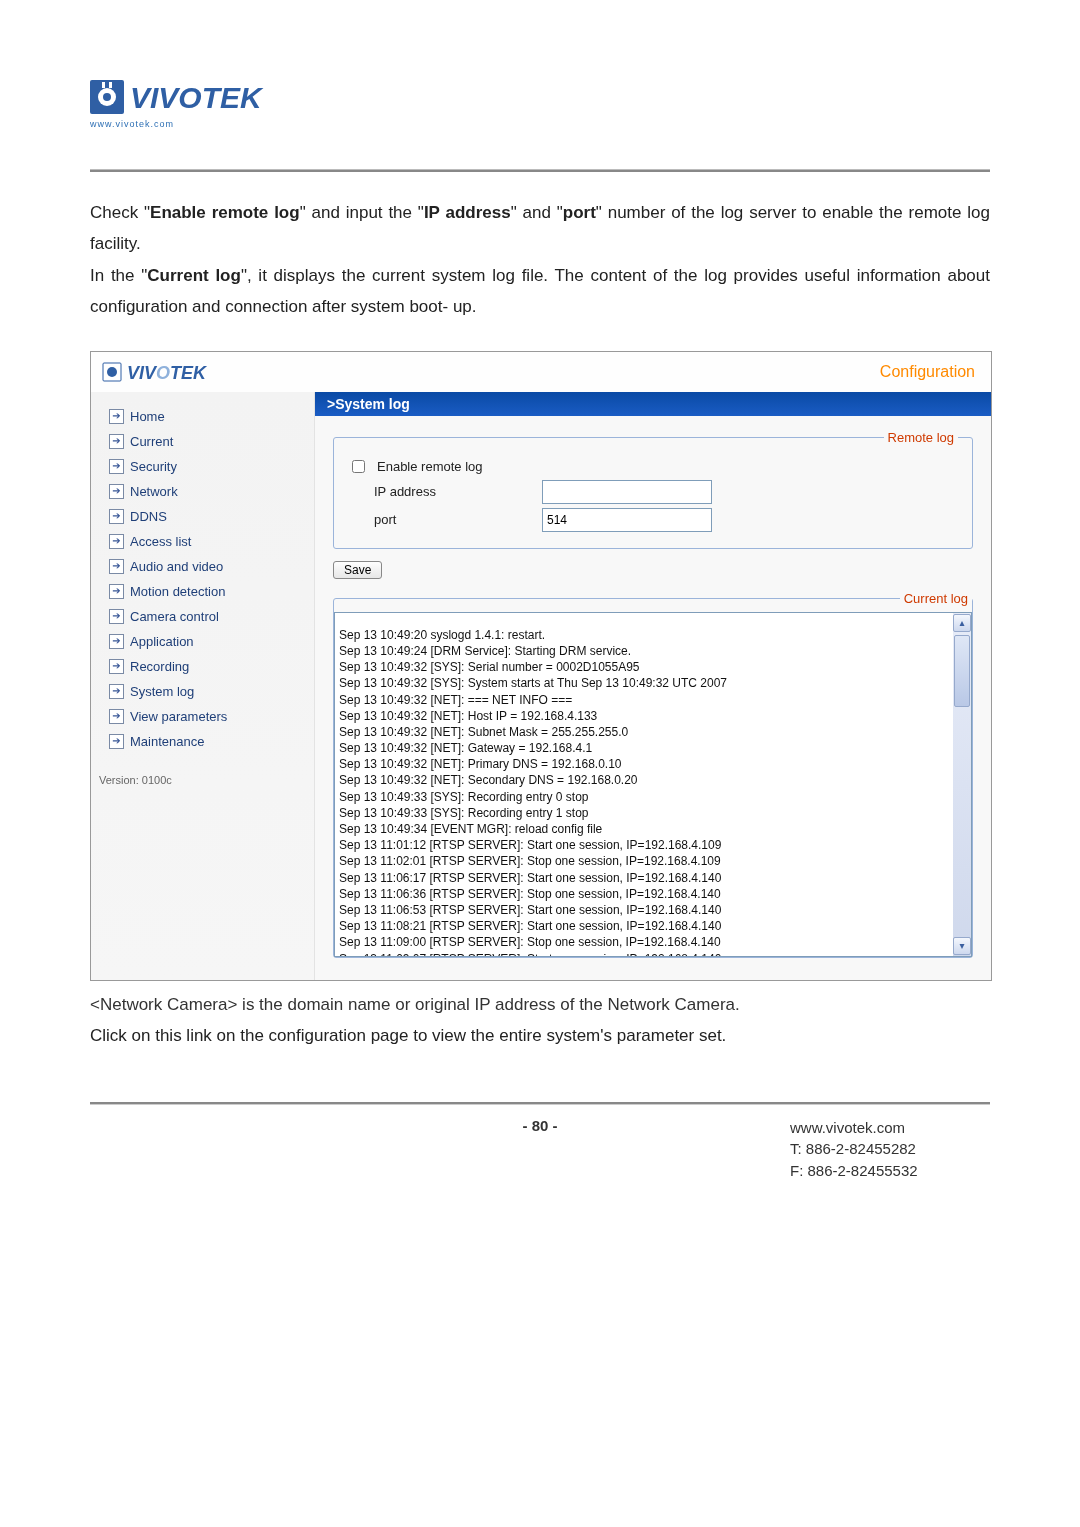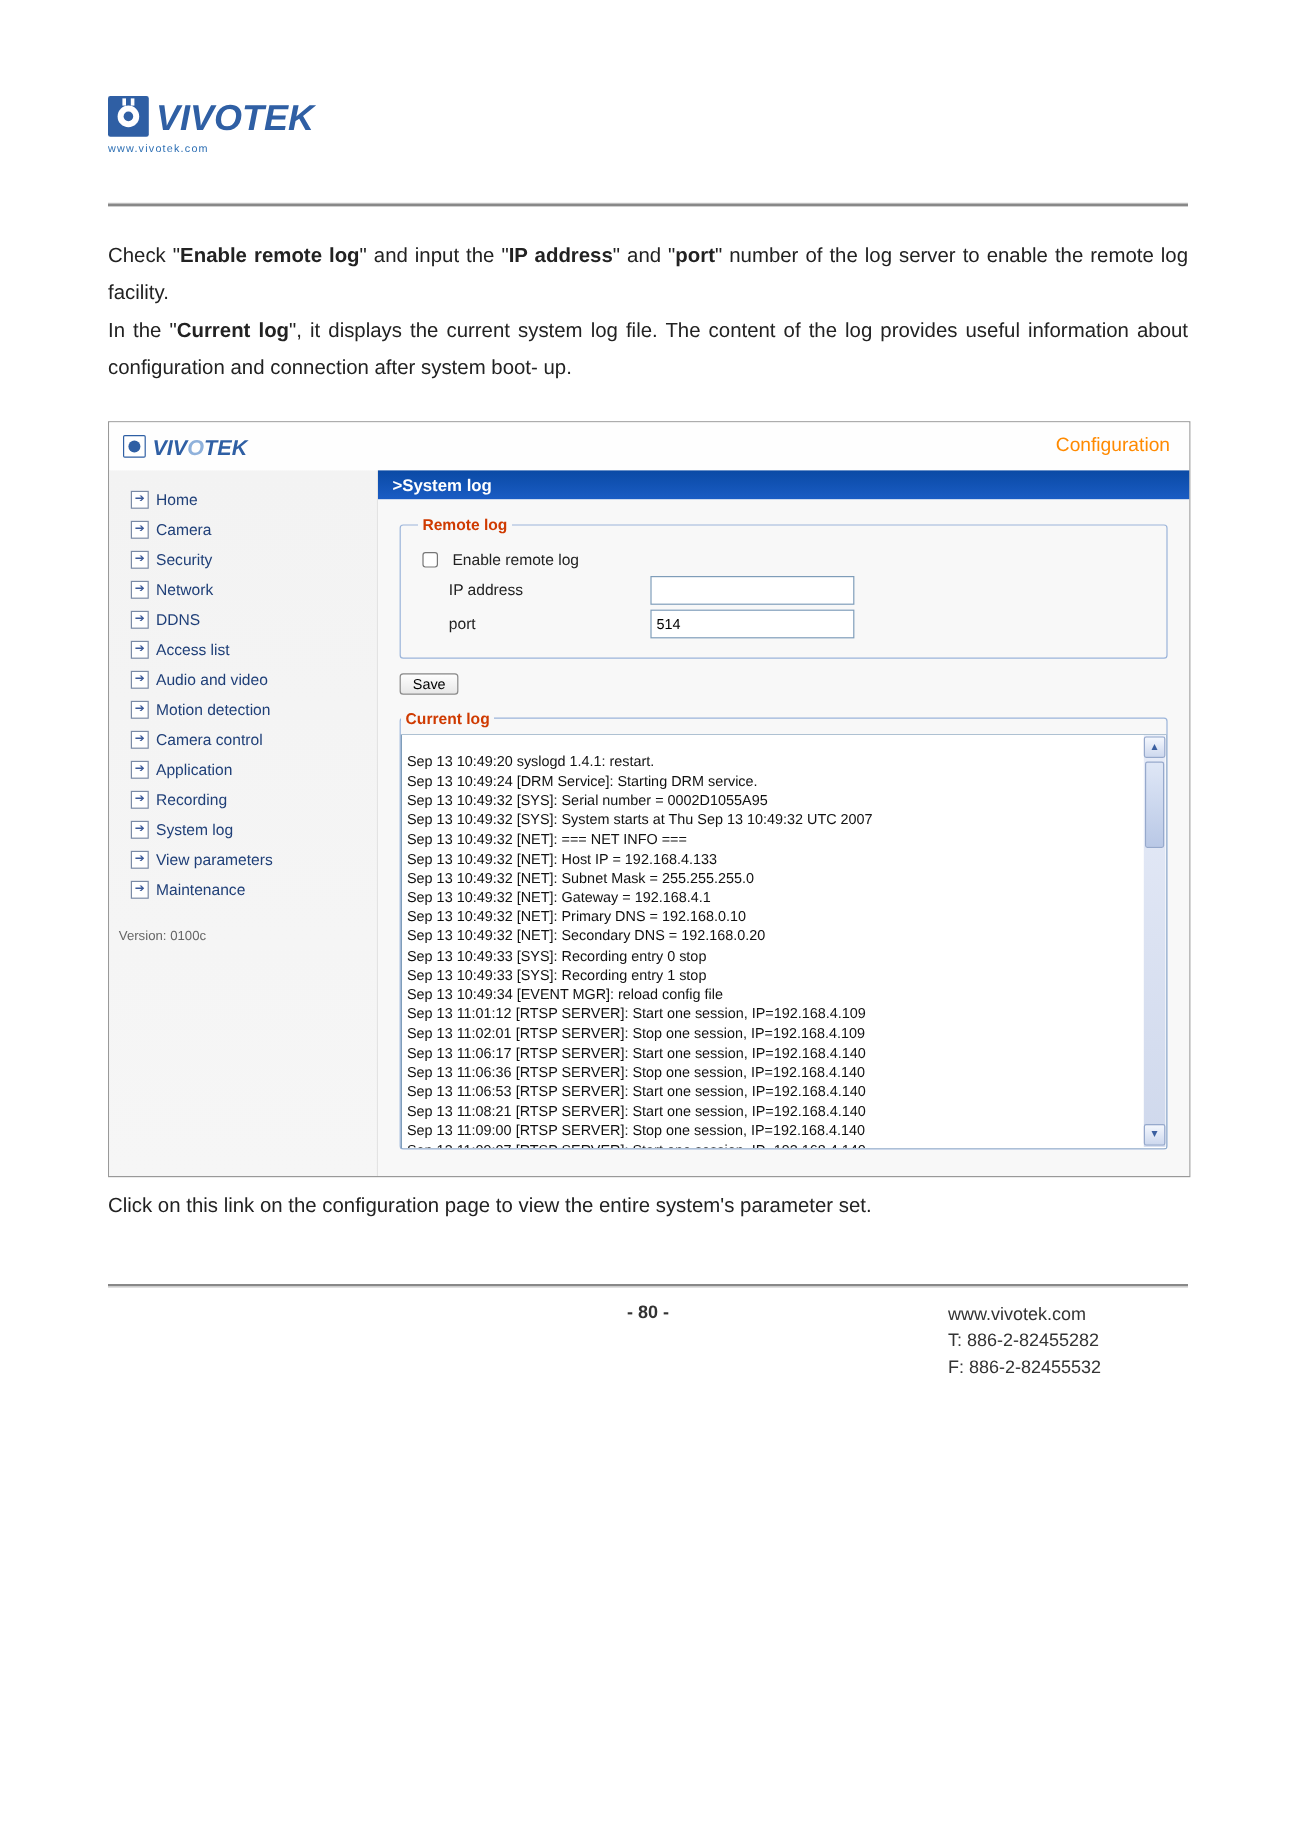--- a/index.html
+++ b/index.html
@@ -122,22 +122,23 @@
   }
   fieldset {
     border: 1px solid #9bb4da;
     border-radius: 3px;
     padding: 10px 14px 14px;
     margin: 0 0 12px;
   }
   legend {
     padding: 0 4px;
     color: #cf3a00;
-    font-weight: bold;
+    font-weight: normal;
     font-size: 13px;
+    text-align: right;
   }
   .row {
     display: flex;
     align-items: center;
     gap: 8px;
     padding: 2px 0;
     font-size: 13px;
     color: #222;
   }
   .row.indent { padding-left: 26px; }
@@ -289,21 +290,21 @@
     <div class="shot-body">
 
       <div class="sidebar">
         <div style="height:4px"></div>
         <div class="sb-item">
             <span class="ic">➔</span>
             <span>Home</span>
           </div>
         <div class="sb-item">
             <span class="ic">➔</span>
-            <span>Camera</span>
+            <span>Current</span>
           </div>
         <div class="sb-item">
             <span class="ic">➔</span>
             <span>Security</span>
           </div>
         <div class="sb-item">
             <span class="ic">➔</span>
             <span>Network</span>
           </div>
         <div class="sb-item">
@@ -400,20 +401,21 @@
                 <div class="btn">▾</div>
               </div></div>
           </fieldset>
 
         </div>
       </div>
     </div>
   </div>
 
   
+  <div class="caption">&lt;Network Camera&gt; is the domain name or original IP address of the Network Camera.</div>
 
   
   <div class="prose">Click on this link on the configuration page to view the entire system's parameter set.</div>
 
   <hr class="footer-rule">
 
   <div class="footer">
     <div style="width:200px"></div>
     <div class="pg">- 80 -</div>
     <div class="contact" style="width:200px">

